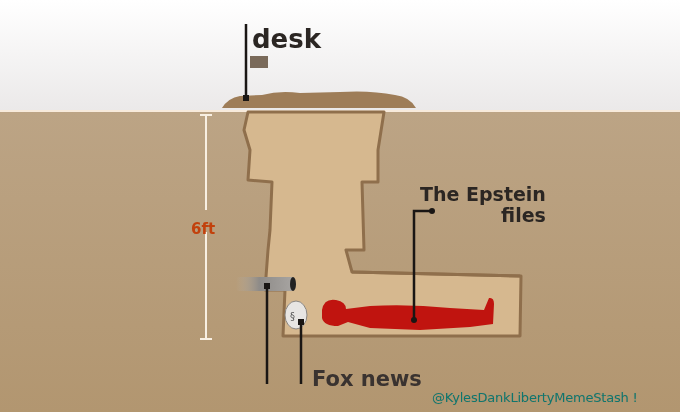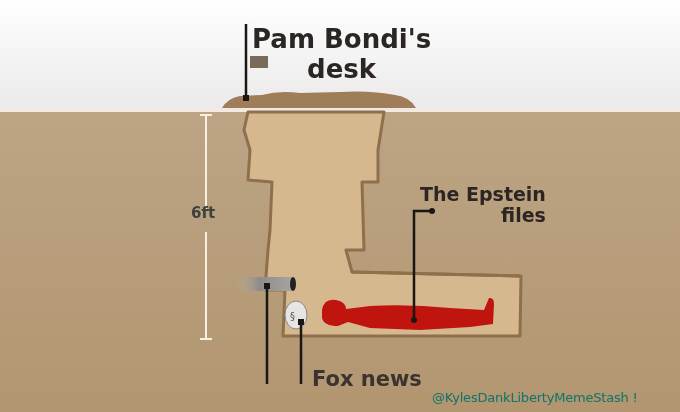--- a/index.html
+++ b/index.html
@@ -6,21 +6,21 @@
   body { width: 680px; height: 412px; overflow: hidden; background: #f2f1f1; font-family: "DejaVu Sans", sans-serif; }
   .stage { position: relative; width: 680px; height: 412px; overflow: hidden; }
   .sky { position: absolute; left: 0; top: 0; width: 680px; height: 110px; background: linear-gradient(#ffffff, #ebe9e9); }
   .ground { position: absolute; left: 0; top: 110px; width: 680px; height: 302px; background: linear-gradient(#bca485, #b29670); border-top: 2px solid #f7eadb; box-sizing: border-box; }
   svg.art { position: absolute; left: 0; top: 0; }
   .label { position: absolute; color: #2b2623; font-weight: bold; line-height: 1; white-space: nowrap; }
   .lbl-desk { left: 252px; top: 24px; font-size: 26px; text-align: center; line-height: 30px; }
   .lbl-epstein { left: 420px; top: 184px; font-size: 19px; text-align: right; line-height: 21px; }
   .lbl-lies { left: 194px; top: 340px; font-size: 38px; color: #3a3330; }
   .lbl-fox { left: 312px; top: 369px; font-size: 21px; color: #3a3330; }
-  .lbl-6ft { position: absolute; left: 191px; top: 204px; font-size: 15px; color: #404040; font-weight: bold; }
+  .lbl-6ft { position: absolute; left: 191px; top: 220px; font-size: 15px; color: #c2410c; font-weight: bold; }
   .watermark { position: absolute; left: 432px; top: 390px; font-size: 13px; color: #0f766e; letter-spacing: -0.2px; text-shadow: 0 0 1px #a88f6d; }
 </style>
 </head>
 <body>
 
 <div class="stage">
   <div class="sky"></div>
   <div class="ground"></div>
 
   <svg class="art" width="680" height="412" viewBox="0 0 680 412">
@@ -63,21 +63,20 @@
 
     <g stroke="#f8efe2" stroke-width="2">
       <line x1="206" y1="115" x2="206" y2="210"></line>
       <line x1="206" y1="232" x2="206" y2="339"></line>
       <line x1="200" y1="115" x2="212" y2="115"></line>
       <line x1="200" y1="339" x2="212" y2="339"></line>
     </g>
   </svg>
 
   <div class="label lbl-desk">
-    <div>Pam Bondi's</div>
     <div>desk</div>
   </div>
   <div class="label lbl-epstein">
     <div>The Epstein</div>
     <div>files</div>
   </div>
   <div class="lbl-6ft">6ft</div>
   <div class="label lbl-fox">Fox news</div>
   <div class="watermark">@KylesDankLibertyMemeStash !</div>
 </div>

